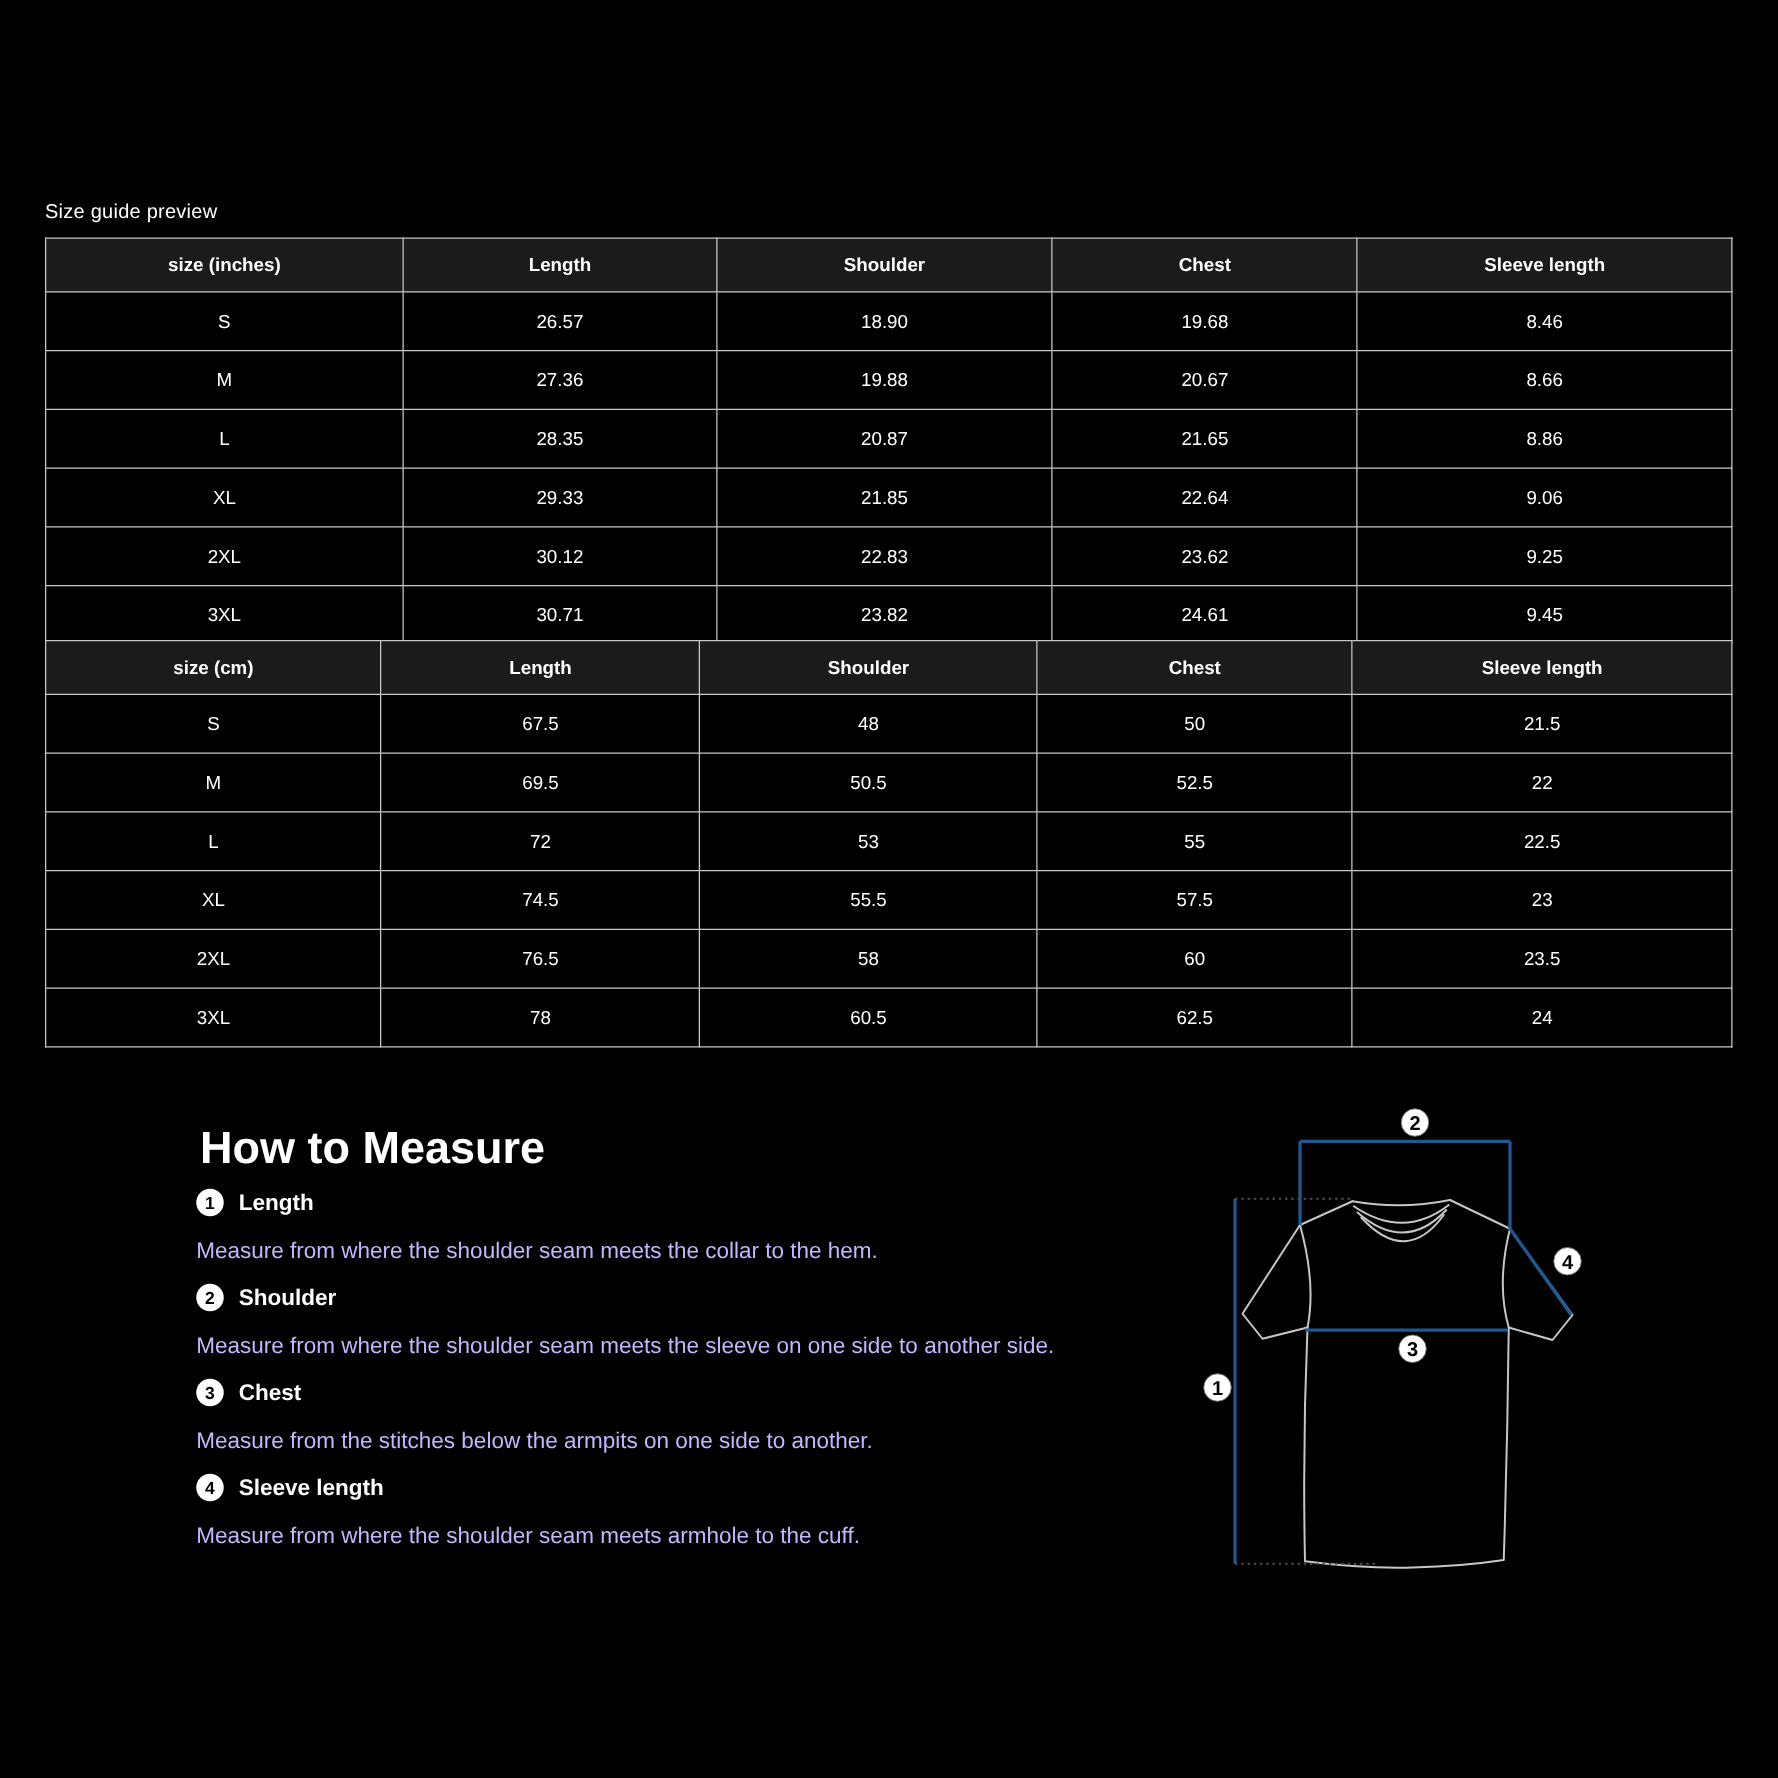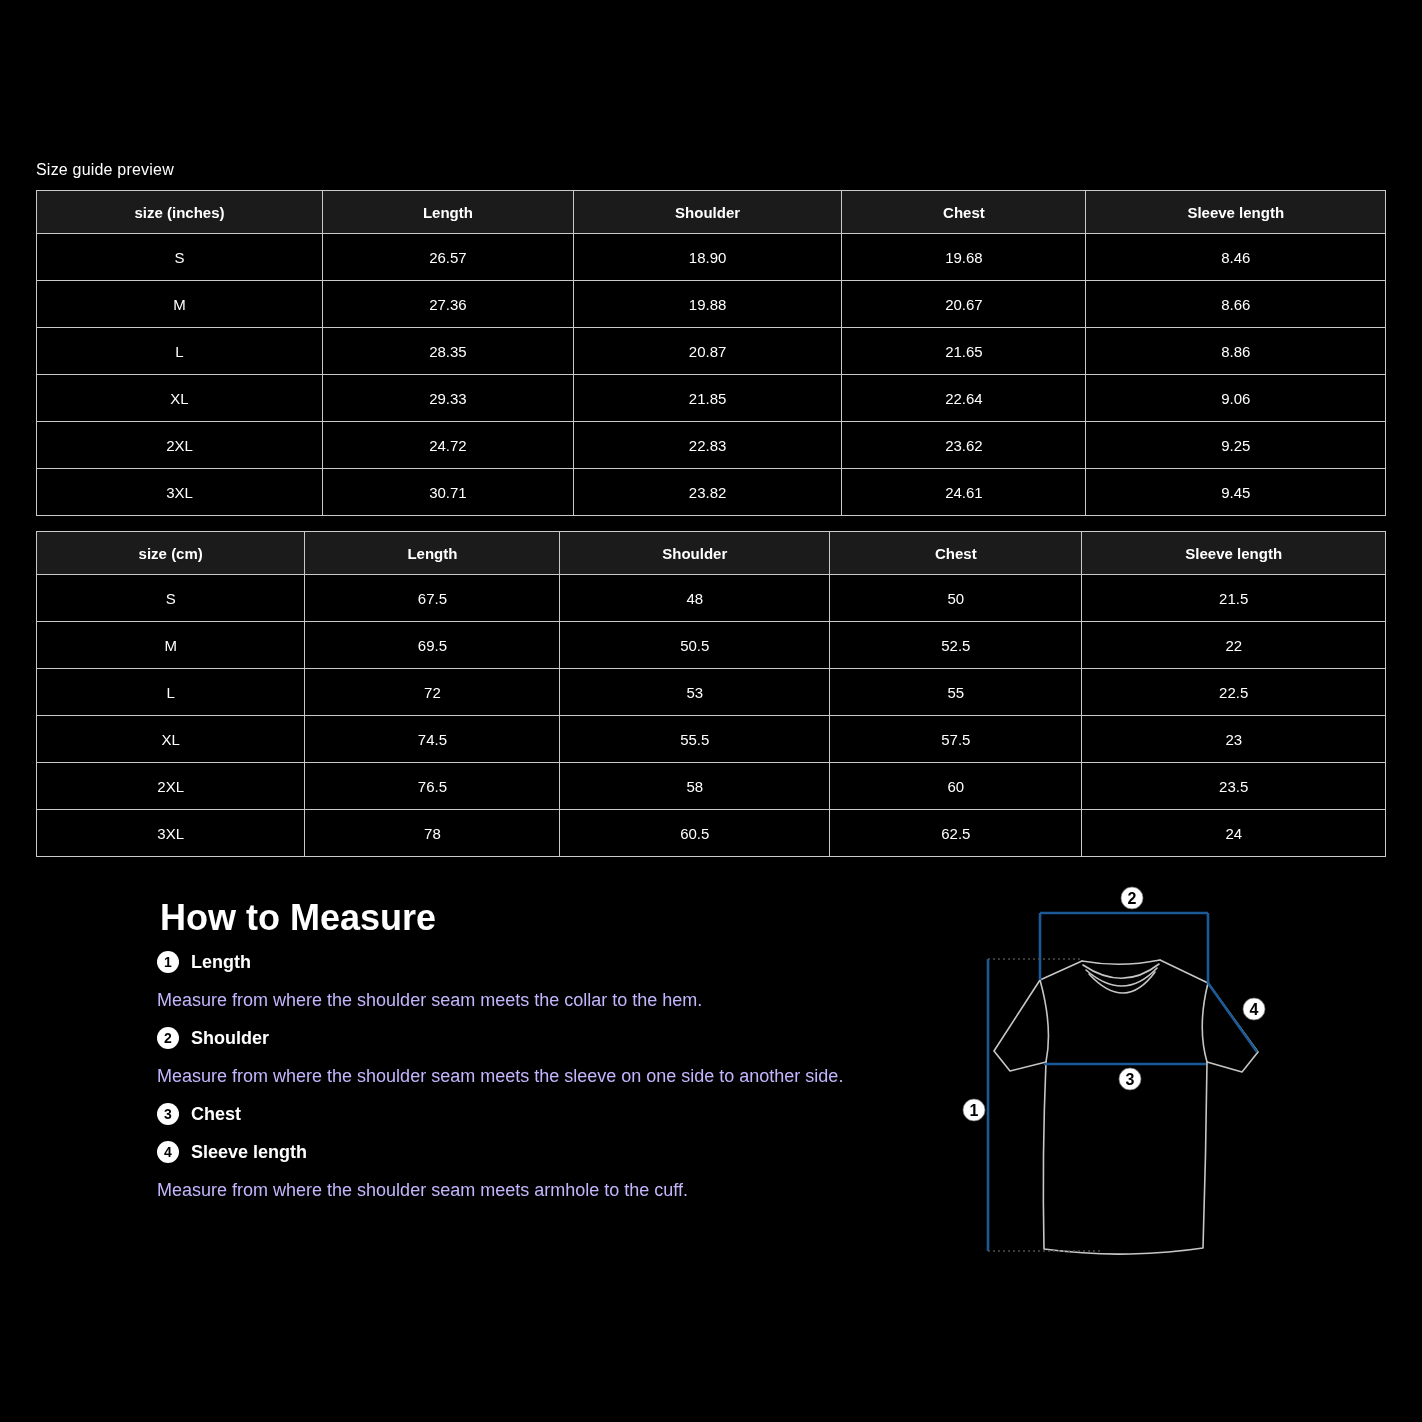--- a/index.html
+++ b/index.html
@@ -22,21 +22,21 @@
   }
   .size-table {
     position: absolute;
     left: 36px;
     width: 1350px;
     border-collapse: collapse;
     table-layout: fixed;
     background: #000000;
   }
   .size-table.inches { top: 190px; }
-  .size-table.cm     { top: 531px; }
+  .size-table.cm     { top: 512px; }
   .size-table th, .size-table td {
     border: 1px solid #c9c9c9;
     text-align: center;
     vertical-align: middle;
     font-size: 15px;
     color: #ffffff;
   }
   .size-table th {
     height: 43px;
     background: #1b1b1b;
@@ -153,21 +153,21 @@
     </tr>
     <tr>
       <td>XL</td>
       <td>29.33</td>
       <td>21.85</td>
       <td>22.64</td>
       <td>9.06</td>
     </tr>
     <tr>
       <td>2XL</td>
-      <td>24.72</td>
+      <td>30.12</td>
       <td>22.83</td>
       <td>23.62</td>
       <td>9.25</td>
     </tr>
     <tr>
       <td>3XL</td>
       <td>30.71</td>
       <td>23.82</td>
       <td>24.61</td>
       <td>9.45</td>
@@ -250,20 +250,21 @@
   <div class="measure-label-row">
     <span class="num-badge">2</span>
     <span class="measure-label">Shoulder</span>
   </div>
   <div class="measure-desc">Measure from where the shoulder seam meets the sleeve on one side to another side.</div>
 
   <div class="measure-label-row">
     <span class="num-badge">3</span>
     <span class="measure-label">Chest</span>
   </div>
+  <div class="measure-desc">Measure from the stitches below the armpits on one side to another.</div>
 
   <div class="measure-label-row">
     <span class="num-badge">4</span>
     <span class="measure-label">Sleeve length</span>
   </div>
   <div class="measure-desc">Measure from where the shoulder seam meets armhole to the cuff.</div>
 </div>
 
 <div class="diagram">
   <svg viewBox="0 0 360 400" xmlns="http://www.w3.org/2000/svg">

